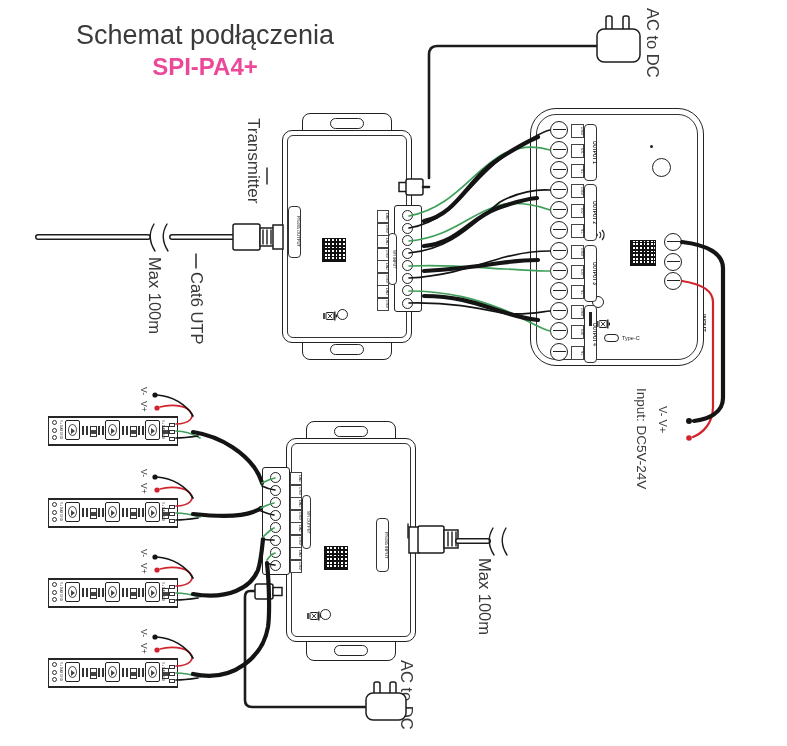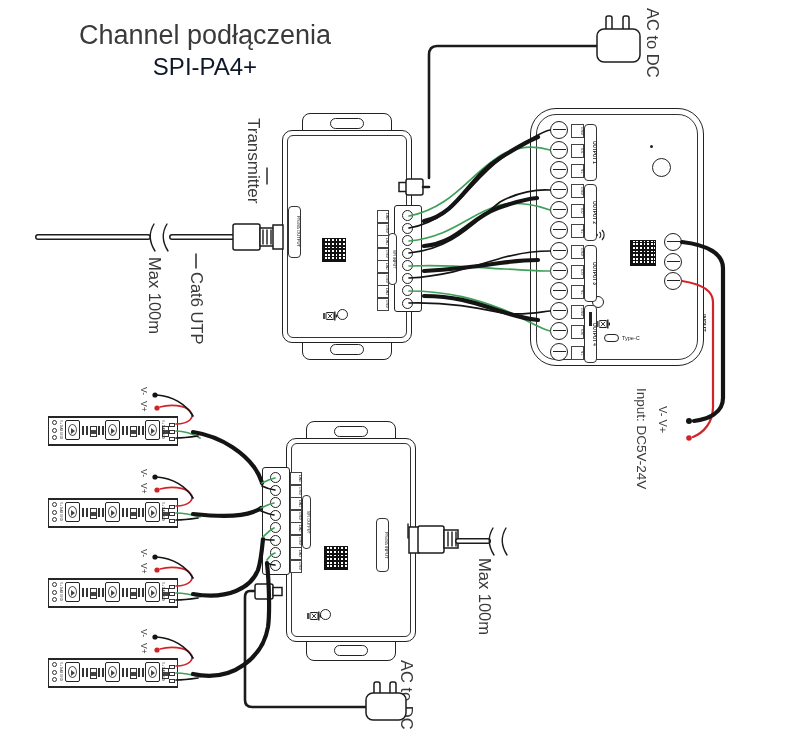--- a/index.html
+++ b/index.html
@@ -62,22 +62,22 @@
   .rw2{fill:none;stroke:#d2232a;stroke-width:2.2;stroke-linecap:round;}
   .rd{fill:#d2232a;}
   .bd{fill:#141414;}
 </style>
 </head>
 <body>
 
 <div id="canvas">
 
   <div class="abs" style="left:55px;top:20px;width:300px;text-align:center;">
-    <div style="font-size:27px;color:#3a3a3a;">Channel podłączenia</div>
-    <div style="font-size:24px;font-weight:normal;color:#0f172a;margin-top:2px;">SPI-PA4+</div>
+    <div style="font-size:27px;color:#3a3a3a;">Schemat podłączenia</div>
+    <div style="font-size:24px;font-weight:bold;color:#ec4899;margin-top:2px;">SPI-PA4+</div>
   </div>
 
   <div class="vt" style="left:244px;top:118px;font-size:17px;">Transmitter</div>
   <div class="vt" style="left:146px;top:257px;font-size:16.5px;">Max 100m</div>
   <div class="vt" style="left:188px;top:272px;font-size:16.5px;">Cat6 UTP</div>
   <div class="vt" style="left:644px;top:8px;font-size:16.5px;">AC to DC</div>
   <div class="vt" style="left:634px;top:388px;font-size:13.5px;">Input: DC5V-24V</div>
   <div class="vt" style="left:656px;top:406px;font-size:11px;">V- V+</div>
   <div class="vt" style="left:394px;top:450px;font-size:17px;">Receiver</div>
   <div class="vt" style="left:476px;top:558px;font-size:16.5px;">Max 100m</div>

